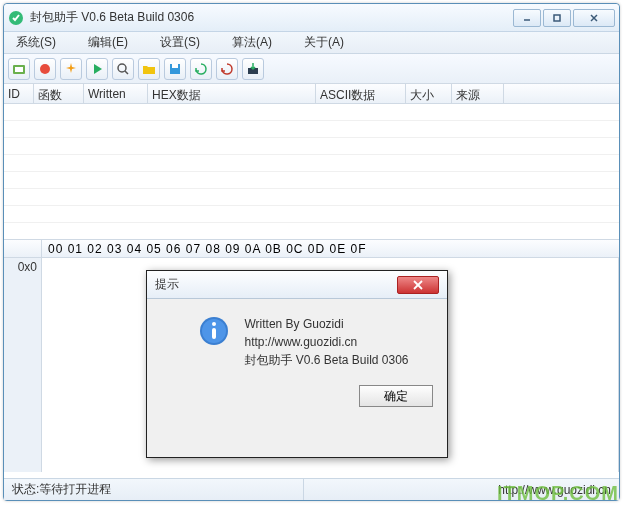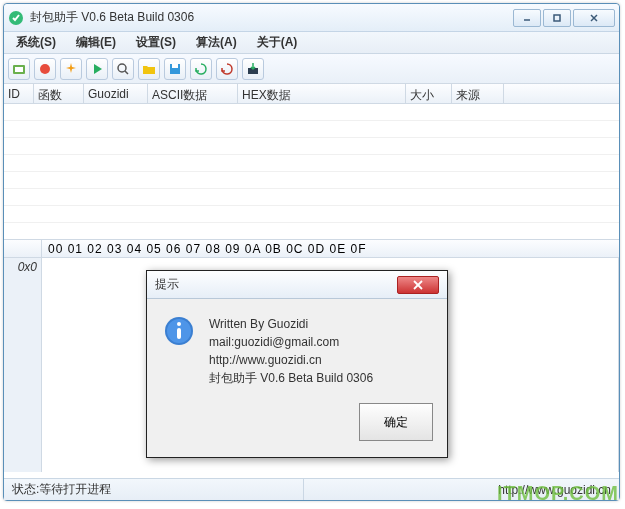--- a/index.html
+++ b/index.html
@@ -4,50 +4,50 @@
 <style>
 *{box-sizing:border-box;margin:0;padding:0;font-family:"Microsoft YaHei","SimSun",Tahoma,sans-serif;font-size:12px;}
 body{background:#fff;width:625px;height:509px;overflow:hidden;position:relative;}
 .window{position:absolute;left:3px;top:3px;width:617px;height:498px;border:1px solid #5a8fb8;border-radius:4px;background:#fff;box-shadow:0 0 3px rgba(0,0,0,.2);}
 .titlebar{height:28px;background:linear-gradient(#f7fbff,#e4eef8);border-bottom:1px solid #c4d5e6;display:flex;align-items:center;padding:0 4px;border-radius:4px 4px 0 0;}
 .app-icon{width:16px;height:16px;margin-right:6px;display:inline-flex;align-items:center;justify-content:center;}
 .title-text{flex:1;color:#333;}
 .winbtns{display:flex;gap:2px;}
 .winbtn{width:28px;height:18px;border:1px solid #9bb8d3;border-radius:2px;background:linear-gradient(#f7fbff,#dce9f6);display:flex;align-items:center;justify-content:center;color:#3b5a78;font-size:11px;cursor:default;}
 .winbtn.close{width:42px;background:linear-gradient(#f7fbff,#dce9f6);}
-.menubar{height:22px;background:linear-gradient(#f2f7fc,#e7eef6);border-bottom:1px solid #cad7e4;display:flex;align-items:flex-start;padding:0 6px;gap:8px;font-weight:bold;}
+.menubar{height:22px;background:linear-gradient(#f2f7fc,#e7eef6);border-bottom:1px solid #cad7e4;display:flex;align-items:flex-start;padding:0 6px;gap:20px;}
 .menuitem{padding:2px 6px;color:#333;cursor:default;}
 .toolbar{height:30px;background:linear-gradient(#f7faff,#e9f0f8);border-bottom:1px solid #cfd9e4;display:flex;align-items:center;padding:0 4px;gap:4px;}
 .tbtn{width:22px;height:22px;border:1px solid #b9cade;border-radius:3px;background:linear-gradient(#fff,#e8eff7);display:flex;align-items:center;justify-content:center;cursor:default;}
 .tbtn svg{width:14px;height:14px;}
 .grid{height:156px;background:#f9a8d4;border-bottom:1px solid #cfd9e4;overflow:hidden;}
 .grid-header{height:20px;display:flex;background:linear-gradient(#fcfdff,#ebf1f8);border-bottom:1px solid #cfd9e4;}
 .gh{border-right:1px solid #cfd9e4;padding:3px 4px;color:#333;overflow:hidden;white-space:nowrap;}
 .grid-body{height:136px;background:#fff;position:relative;}
 .grid-body .row{height:17px;border-bottom:1px solid #f0f0f0;}
 .hexpane{height:18px;background:linear-gradient(#fcfdff,#ebf1f8);border-bottom:1px solid #cfd9e4;display:flex;font-family:Consolas,monospace;}
 .hex-gutter{width:38px;border-right:1px solid #cfd9e4;}
 .hex-cols{padding:2px 6px;letter-spacing:1px;white-space:nowrap;text-align:right;}
 .hex-ascii{padding:2px 6px;letter-spacing:1px;}
-.hexbody{height:214px;background:#fff;display:flex;font-family:Consolas,monospace;font-style:italic;}
+.hexbody{height:214px;background:#fff;display:flex;font-family:Consolas,monospace;}
 .hexbody .addr{width:38px;background:#ebf1f8;border-right:1px solid #cfd9e4;padding:2px 4px;text-align:right;color:#333;}
 .hexbody .data{flex:1;background:#fff;border-right:1px solid #cfd9e4;}
 .statusbar{position:absolute;bottom:0;left:0;right:0;height:22px;background:linear-gradient(#f2f7fc,#e7eef6);border-top:1px solid #cad7e4;display:flex;align-items:center;}
 .status-cell{padding:0 8px;border-right:1px solid #cad7e4;height:100%;display:flex;align-items:center;color:#333;text-align:center;}
 .status-cell.url{margin-left:auto;border-right:none;}
 
 .dialog{position:absolute;left:146px;top:270px;width:302px;height:188px;border:1px solid #222;background:#f0f0f0;box-shadow:2px 2px 8px rgba(0,0,0,.4);}
 .dlg-title{height:28px;background:linear-gradient(#fdfeff,#e6eef7);border-bottom:1px solid #b8c8d8;display:flex;align-items:center;padding:0 8px;}
 .dlg-title-text{flex:1;color:#333;}
 .dlg-close{width:42px;height:18px;background:linear-gradient(#e88,#c33);border:1px solid #a22;border-radius:2px;display:flex;align-items:center;justify-content:center;color:#fff;font-weight:bold;cursor:default;}
-.dlg-body{padding:16px 3px 8px 16px;display:flex;gap:14px;}
+.dlg-body{padding:16px 3px 8px 16px;display:flex;gap:14px;justify-content:center;}
 .dlg-icon{width:32px;height:32px;flex-shrink:0;}
 .dlg-text{color:#333;line-height:1.5;}
 .dlg-foot{display:flex;justify-content:flex-end;padding:8px 14px;}
-.dlg-btn{min-width:74px;height:38px;border:1px solid #888;background:linear-gradient(#fefefe,#e4e4e4);display:flex;align-items:center;justify-content:center;cursor:default;}
+.dlg-btn{min-width:74px;height:22px;border:1px solid #888;background:linear-gradient(#fefefe,#e4e4e4);display:flex;align-items:center;justify-content:center;cursor:default;}
 .watermark{position:absolute;right:6px;bottom:4px;font-size:20px;font-weight:bold;color:#6fbf3f;opacity:.8;font-family:Arial,sans-serif;letter-spacing:1px;}
 </style>
 </head>
 <body>
 
 <div class="window">
   <div class="titlebar">
     <span class="app-icon">
       <svg viewBox="0 0 16 16">
           <circle cx="8" cy="8" r="7" fill="#3b7"></circle>
@@ -139,23 +139,23 @@
           <rect x="2" y="6" width="10" height="6" fill="#2c3e50"></rect>
           <path d="M7 1v6M5 5l2 2 2-2" fill="none" stroke="#27ae60" stroke-width="1.5"></path>
         </svg>
       </div>
   </div>
 
   <div class="grid">
     <div class="grid-header">
       <div class="gh" style="width:30px">ID</div>
       <div class="gh" style="width:50px">函数</div>
-      <div class="gh" style="width:64px">Guozidi</div>
+      <div class="gh" style="width:64px">Written</div>
+      <div class="gh" style="width:168px">HEX数据</div>
       <div class="gh" style="width:90px">ASCII数据</div>
-      <div class="gh" style="width:168px">HEX数据</div>
       <div class="gh" style="width:46px">大小</div>
       <div class="gh" style="width:52px">来源</div>
     </div>
     <div class="grid-body">
       <div class="row"></div>
       <div class="row"></div>
       <div class="row"></div>
       <div class="row"></div>
       <div class="row"></div>
       <div class="row"></div>
@@ -193,21 +193,20 @@
     <div class="dlg-icon">
       <svg viewBox="0 0 32 32">
           <circle cx="16" cy="16" r="14" fill="#3b7fd1"></circle>
           <circle cx="16" cy="16" r="12" fill="#4e95e8"></circle>
           <circle cx="16" cy="9" r="2" fill="#fff"></circle>
           <rect x="14" y="13" width="4" height="11" rx="2" fill="#fff"></rect>
         </svg>
     </div>
     <div class="dlg-text">
       <div>Written By Guozidi</div>
-      <div>mail:guozidi@gmail.com</div>
       <div>http://www.guozidi.cn</div>
       <div>封包助手 V0.6 Beta Build 0306</div>
     </div>
   </div>
   <div class="dlg-foot">
     <div class="dlg-btn">确定</div>
   </div>
 </div>
 
 <div class="watermark">ITMOP.COM</div>

